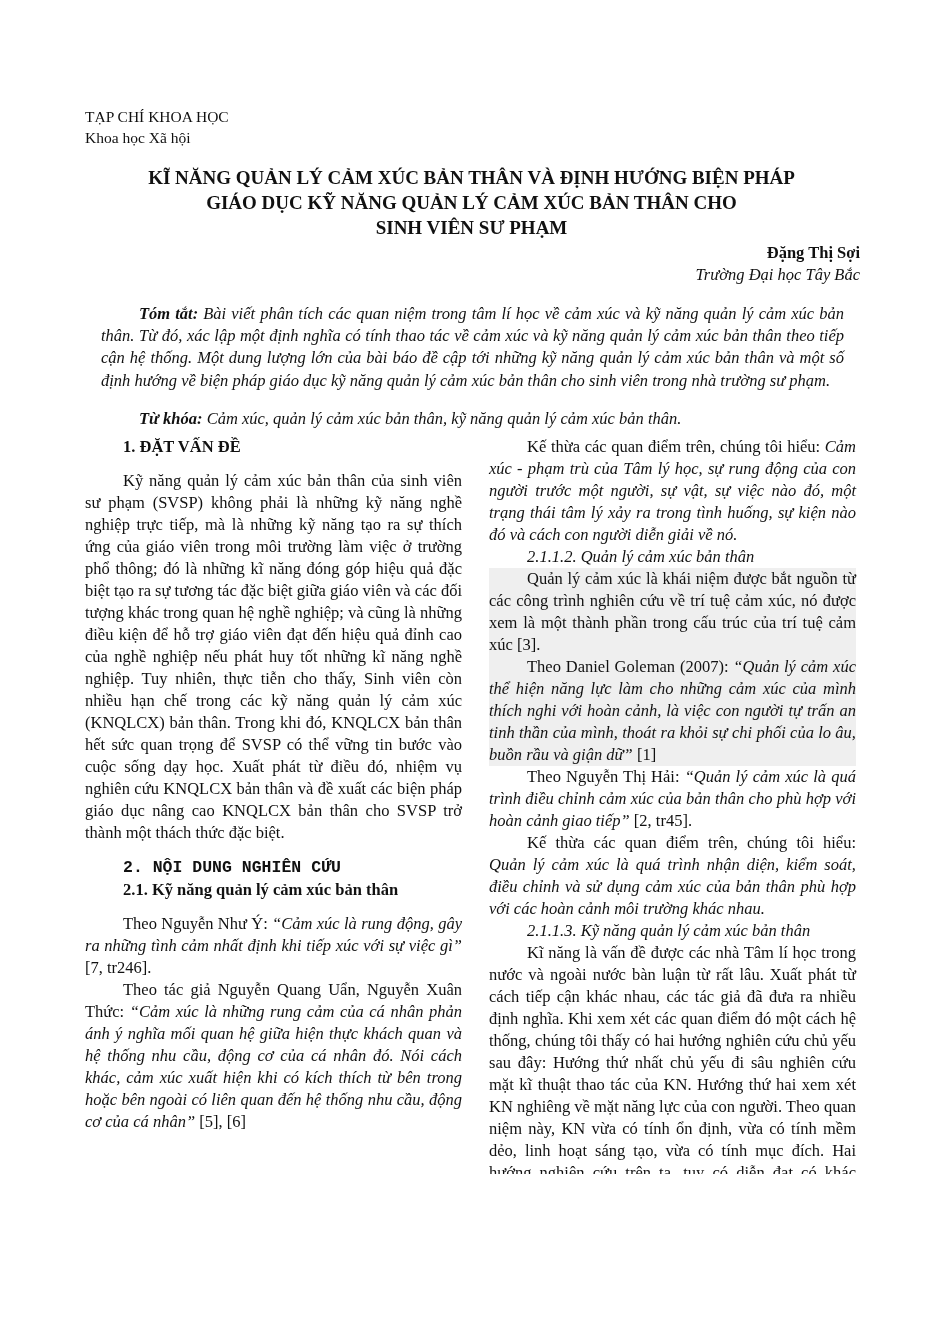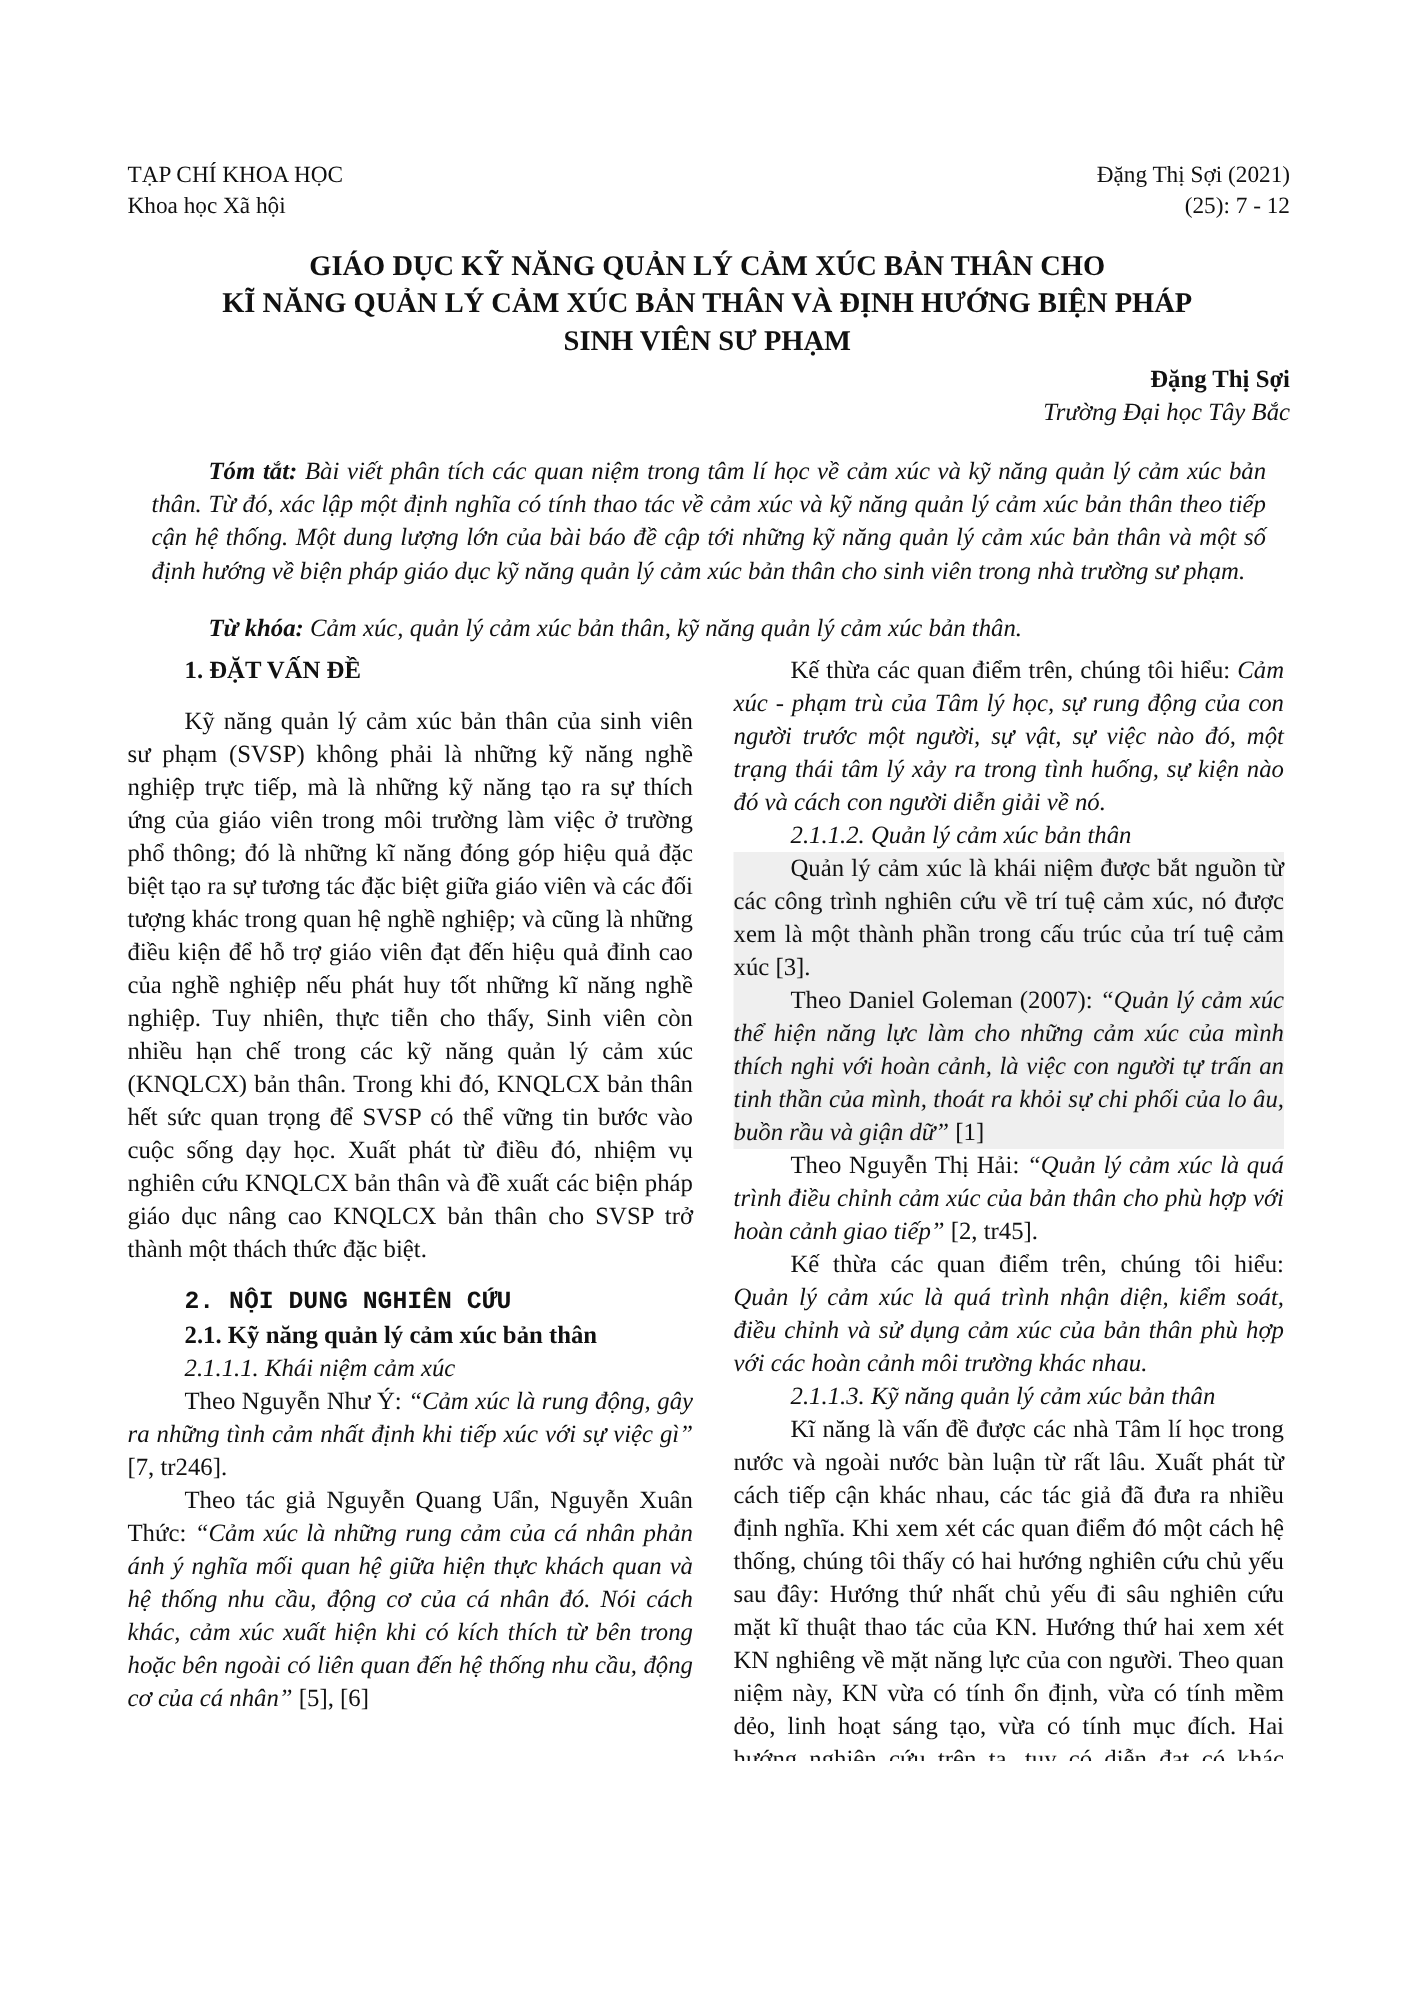--- a/index.html
+++ b/index.html
@@ -63,46 +63,41 @@
 </head>
 <body>
 
 <div class="page">
 
   <div class="header">
     <div class="header-left">
       <div>TẠP CHÍ KHOA HỌC</div>
       <div>Khoa học Xã hội</div>
     </div>
-    <div class="header-right">
-      <div>Đặng Thị Sợi (2021)</div>
-      <div>(25): 7 - 12</div>
-    </div>
   </div>
 
   <div class="title">
+    <div>KĨ NĂNG QUẢN LÝ CẢM XÚC BẢN THÂN  VÀ ĐỊNH HƯỚNG BIỆN PHÁP</div>
     <div>GIÁO DỤC KỸ NĂNG QUẢN LÝ CẢM XÚC BẢN THÂN CHO</div>
-    <div>KĨ NĂNG QUẢN LÝ CẢM XÚC BẢN THÂN  VÀ ĐỊNH HƯỚNG BIỆN PHÁP</div>
     <div>SINH VIÊN SƯ PHẠM</div>
   </div>
 
   <div class="author-line">Đặng Thị Sợi</div>
   <div class="affiliation-line">Trường Đại học Tây Bắc</div>
 
   <div class="front-matter">
     <p><span class="s-bi">Tóm tắt: </span><span class="s-i">Bài viết phân tích các quan niệm trong tâm lí học về cảm xúc và kỹ năng quản lý cảm xúc bản thân. Từ đó, xác lập một định nghĩa có tính thao tác về cảm xúc và kỹ năng quản lý cảm xúc bản thân theo tiếp cận hệ thống. Một dung lượng lớn của bài báo đề cập tới những kỹ năng quản lý cảm xúc bản thân và một số định hướng về biện pháp giáo dục kỹ năng quản lý cảm xúc bản thân cho sinh viên trong nhà trường sư phạm.</span></p>
     <p><span class="s-bi">Từ khóa: </span><span class="s-i">Cảm xúc, quản lý cảm xúc bản thân, kỹ năng quản lý cảm xúc bản thân.</span></p>
   </div>
 
   <div class="col col-left">
       <div class="h-bold"><span>1. ĐẶT VẤN ĐỀ</span></div>
       <p class="para"><span>Kỹ năng quản lý cảm xúc bản thân của sinh viên sư phạm (SVSP) không phải là những kỹ năng nghề nghiệp trực tiếp, mà là những kỹ năng tạo ra sự thích ứng của giáo viên trong môi trường làm việc ở trường phổ thông; đó là những kĩ năng đóng góp hiệu quả đặc biệt tạo ra sự tương tác đặc biệt giữa giáo viên và các đối tượng khác trong quan hệ nghề nghiệp; và cũng là những điều kiện để hỗ trợ giáo viên đạt đến hiệu quả đỉnh cao của nghề nghiệp nếu phát huy tốt những kĩ năng nghề nghiệp. Tuy nhiên, thực tiễn cho thấy, Sinh viên còn nhiều hạn chế trong các kỹ năng quản lý cảm xúc (KNQLCX) bản thân. Trong khi đó, KNQLCX bản thân hết sức quan trọng để SVSP có thể vững tin bước vào cuộc sống dạy học. Xuất phát từ điều đó, nhiệm vụ nghiên cứu KNQLCX bản thân và đề xuất các biện pháp giáo dục nâng cao KNQLCX bản thân cho SVSP trở thành một thách thức đặc biệt.</span></p>
       <div class="h-bold"><span>2. NỘI DUNG NGHIÊN CỨU</span></div>
       <div class="h-bold"><span>2.1. Kỹ năng quản lý cảm xúc bản thân</span></div>
-      <div class="h-italic"><span>2.1.1.1. Khái niệm cảm xúc</span></div>
       <p class="para"><span>Theo Nguyễn Như Ý: </span><span class="s-i">“Cảm xúc là rung động, gây ra những tình cảm nhất định khi tiếp xúc với sự việc gì”</span><span> [7, tr246].</span></p>
       <p class="para"><span>Theo tác giả Nguyễn Quang Uẩn, Nguyễn Xuân Thức: </span><span class="s-i">“Cảm xúc là những rung cảm của cá nhân phản ánh ý nghĩa mối quan hệ giữa hiện thực khách quan và hệ thống nhu cầu, động cơ của cá nhân đó. Nói cách khác, cảm xúc xuất hiện khi có kích thích từ bên trong hoặc bên ngoài có liên quan đến hệ thống nhu cầu, động cơ của cá nhân”</span><span> [5], [6]</span></p>
     </div>
   <div class="col col-right">
       <p class="para"><span>Kế thừa các quan điểm trên, chúng tôi hiểu: </span><span class="s-i">Cảm xúc - phạm trù của Tâm lý học, sự rung động của con người trước một người, sự vật, sự việc nào đó, một trạng thái tâm lý xảy ra trong tình huống, sự kiện nào đó và cách con người diễn giải về nó.</span></p>
       <div class="h-italic"><span>2.1.1.2. Quản lý cảm xúc bản thân</span></div>
       <p class="para highlight"><span>Quản lý cảm xúc là khái niệm được bắt nguồn từ các công trình nghiên cứu về trí tuệ cảm xúc, nó được xem là một thành phần trong cấu trúc của trí tuệ cảm xúc [3].</span></p>
       <p class="para highlight"><span>Theo Daniel Goleman (2007): </span><span class="s-i">“Quản lý cảm xúc thể hiện năng lực làm cho những cảm xúc của mình thích nghi với hoàn cảnh, là việc con người tự trấn an tinh thần của mình, thoát ra khỏi sự chi phối của lo âu, buồn rầu và giận dữ”</span><span> [1]</span></p>
       <p class="para"><span>Theo Nguyễn Thị Hải: </span><span class="s-i">“Quản lý cảm xúc là quá trình điều chỉnh cảm xúc của bản thân cho phù hợp với hoàn cảnh giao tiếp”</span><span> [2, tr45].</span></p>
       <p class="para"><span>Kế thừa các quan điểm trên, chúng tôi hiểu: </span><span class="s-i">Quản lý cảm xúc là quá trình nhận diện, kiểm soát, điều chỉnh và sử dụng cảm xúc của bản thân phù hợp với các hoàn cảnh môi trường khác nhau.</span></p>

